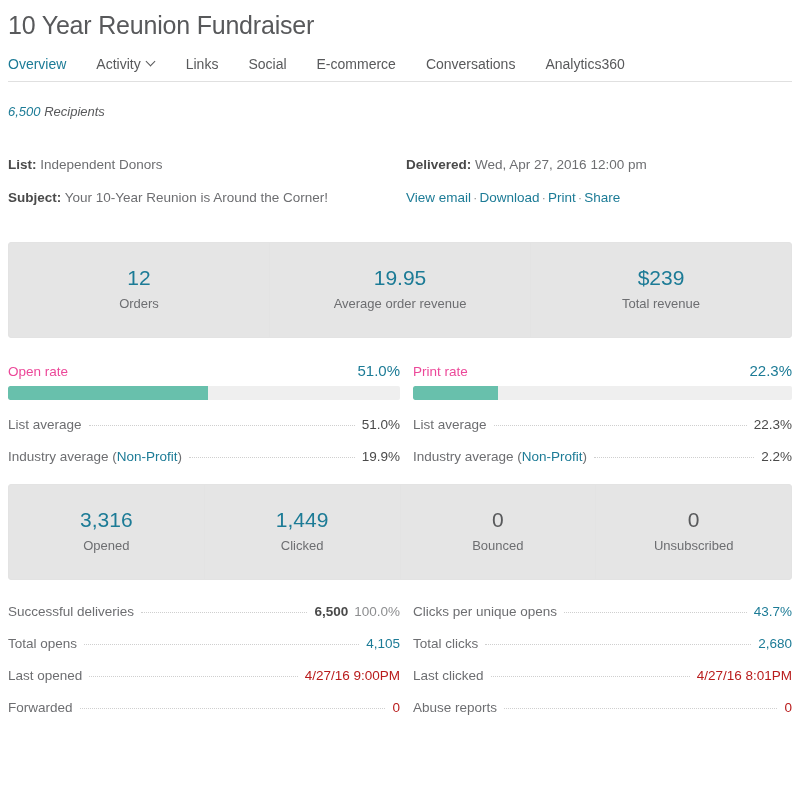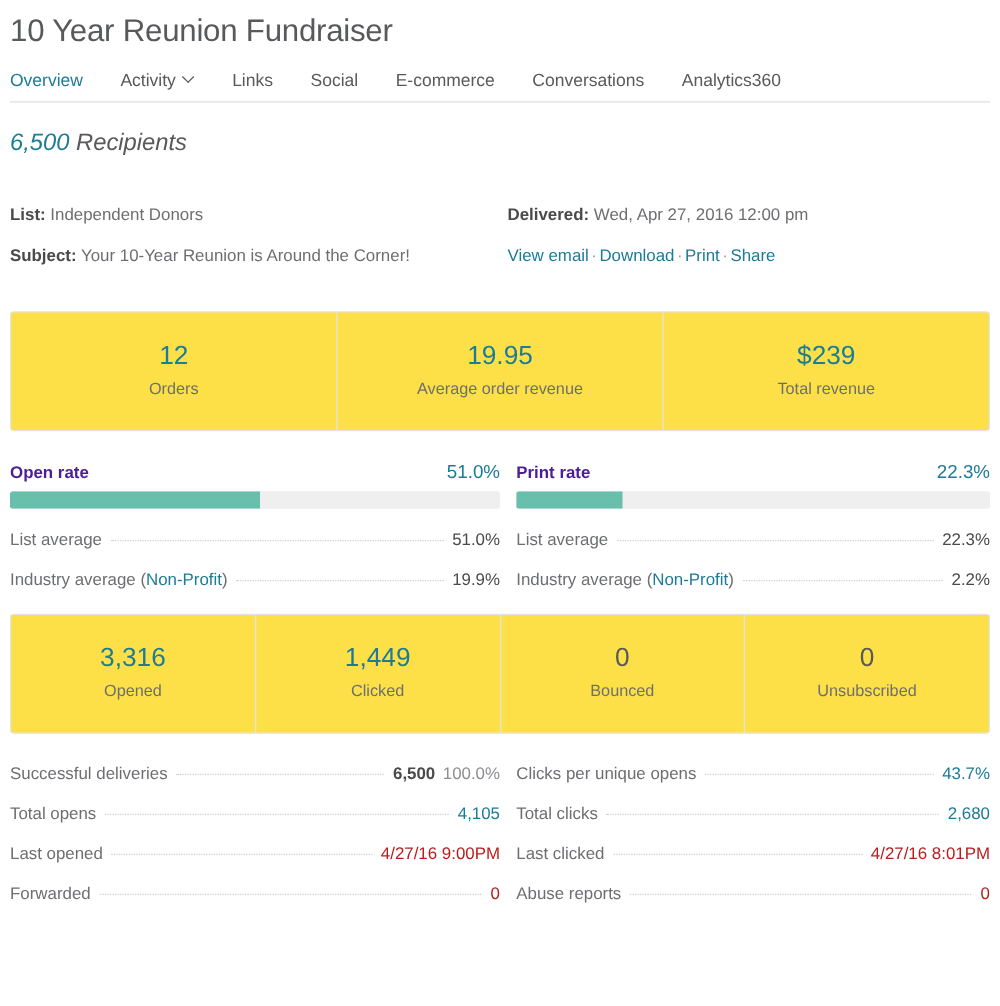--- a/index.html
+++ b/index.html
@@ -65,21 +65,21 @@
     left: 0; top: 0;
     width: 6px; height: 6px;
     border-right: 1.6px solid #58595b;
     border-bottom: 1.6px solid #58595b;
     transform: rotate(45deg);
   }
 
   
   .recipients {
     margin-top: 22px;
-    font-size: 19px;
+    font-size: 13px;
     font-style: italic;
     color: #58595b;
   }
   .recipients .count {
     color: #1c7b96;
     font-style: italic;
   }
 
   .meta {
     display: flex;
@@ -103,21 +103,21 @@
     cursor: pointer;
   }
   .meta-links .sep { color: #9a9a9a; padding: 0 2px; }
 
   
   .stat-card {
     display: flex;
     border: 1px solid #e3e3e3;
     border-radius: 3px;
     margin-top: 20px;
-    background: #fde047;
+    background: #e5e5e5;
   }
   .stat-cell {
     flex: 1 1 0;
     text-align: center;
     padding: 22px 6px 26px 6px;
     border-right: 1px solid #e3e3e3;
   }
   .stat-cell:last-child { border-right: none; }
   .stat-value {
     font-size: 21px;
@@ -138,22 +138,22 @@
   }
   .rate-block { width: 50%; }
   .rate-block.right { padding-left: 13px; }
   .rate-head {
     display: flex;
     justify-content: space-between;
     align-items: baseline;
   }
   .rate-title {
     font-size: 13.5px;
-    color: #4c1d95;
-    font-weight: bold;
+    color: #ec4899;
+    font-weight: normal;
   }
   .rate-pct {
     font-size: 15px;
     color: #1c7b96;
   }
   .bar-track {
     margin-top: 7px;
     height: 14px;
     background: #efefef;
     border-radius: 2px;

